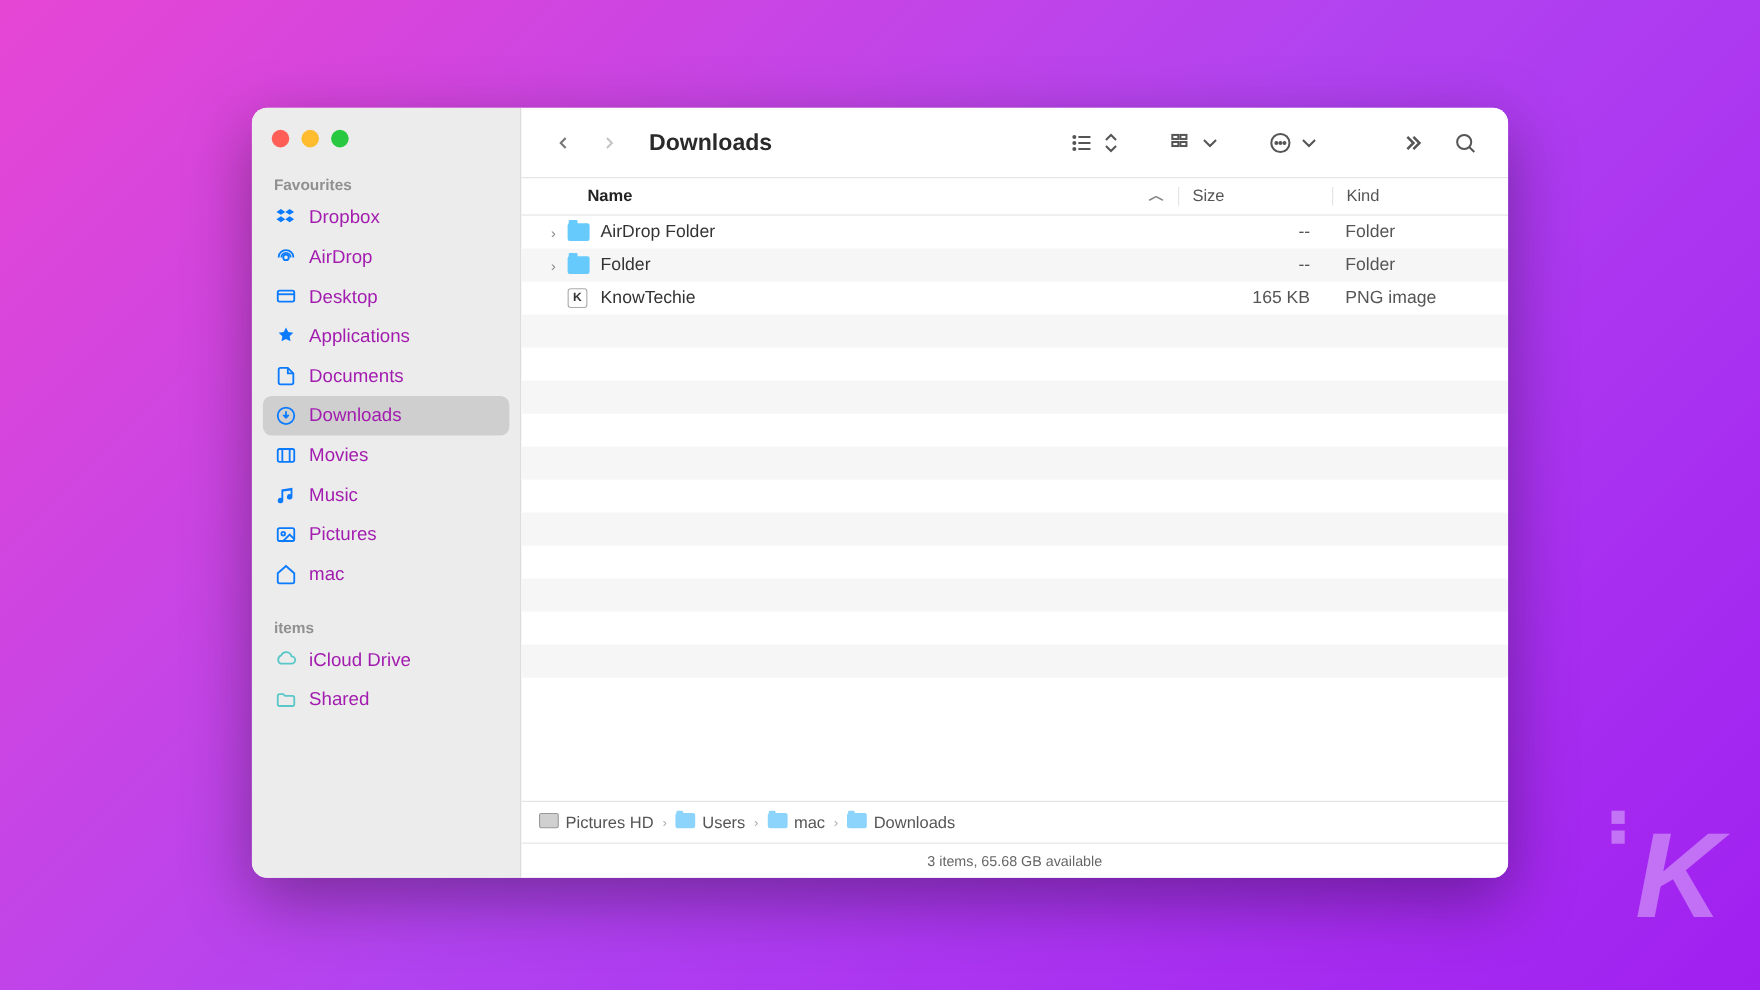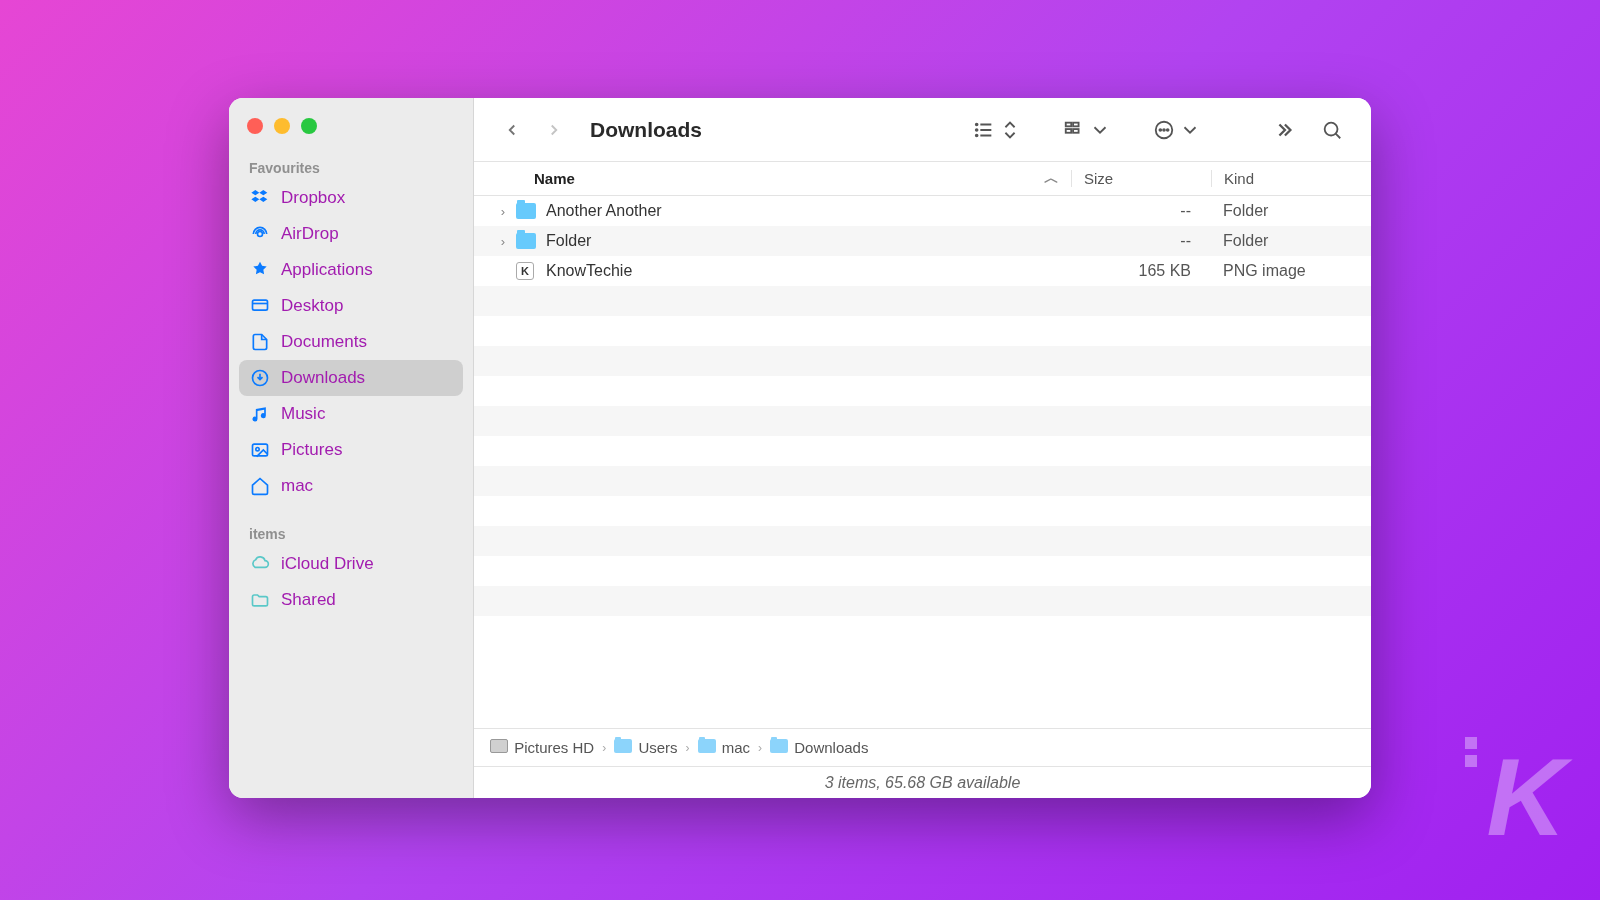--- a/index.html
+++ b/index.html
@@ -105,21 +105,21 @@
     padding: 0 16px; font-size: 15px; color: #555;
   }
   .pathbar .pico { width: 18px; height: 14px; background: #8cd4fb; border-radius: 2px; display: inline-block; position: relative; margin-right: 2px; }
   .pathbar .pico::before { content: ""; position: absolute; top: -2px; left: 1px; width: 6px; height: 3px; background: #8cd4fb; border-radius: 1px 1px 0 0; }
   .pathbar .hdd { width: 18px; height: 14px; background: #d0d0d0; border: 1px solid #999; border-radius: 2px; display: inline-block; margin-right: 2px; }
   .pathbar .sep { color: #aaa; font-size: 12px; }
   
   .status {
     height: 32px; border-top: 1px solid #e3e3e3;
     display: flex; align-items: center; justify-content: center;
-    font-size: 16px; color: #666; font-style: italic;
+    font-size: 13px; color: #666;
   }
   
   .watermark {
     position: absolute; right: 40px; bottom: 40px;
     font-size: 110px; font-weight: 900; font-style: italic;
     color: rgba(255,255,255,0.35); letter-spacing: -6px;
     font-family: Arial, sans-serif;
   }
   .watermark .dots { position: absolute; top: 4px; left: -22px; }
   .watermark .dots span { display: block; width: 12px; height: 12px; background: rgba(255,255,255,0.35); margin-bottom: 6px; }
@@ -151,52 +151,62 @@
           <svg viewBox="0 0 24 24" fill="none" stroke="currentColor" stroke-width="2">
             <circle cx="12" cy="12" r="3"></circle>
             <path d="M4 12a8 8 0 0 1 16 0"></path>
             <path d="M7 12a5 5 0 0 1 10 0"></path>
           </svg>
         </span>
       <span>AirDrop</span>
     </div>
     <div class="side-item">
       <span class="side-icon">
+          <svg viewBox="0 0 24 24" fill="none" stroke="currentColor" stroke-width="2">
+            <rect x="3" y="5" width="18" height="12" rx="2"></rect>
+            <line x1="3" y1="9" x2="21" y2="9"></line>
+          </svg>
+        </span>
+      <span>Desktop</span>
+    </div>
+    <div class="side-item">
+      <span class="side-icon">
           <svg viewBox="0 0 24 24" fill="currentColor">
             <path d="M12 2l2.5 5 5.5.8-4 3.9.9 5.5L12 14.6 7.1 17.2 8 11.7 4 7.8l5.5-.8L12 2z"></path>
           </svg>
         </span>
       <span>Applications</span>
     </div>
     <div class="side-item">
       <span class="side-icon">
           <svg viewBox="0 0 24 24" fill="none" stroke="currentColor" stroke-width="2">
-            <rect x="3" y="5" width="18" height="12" rx="2"></rect>
-            <line x1="3" y1="9" x2="21" y2="9"></line>
-          </svg>
-        </span>
-      <span>Desktop</span>
-    </div>
-    <div class="side-item">
-      <span class="side-icon">
-          <svg viewBox="0 0 24 24" fill="none" stroke="currentColor" stroke-width="2">
             <path d="M14 3H6a2 2 0 0 0-2 2v14a2 2 0 0 0 2 2h12a2 2 0 0 0 2-2V9l-6-6z"></path>
             <path d="M14 3v6h6"></path>
           </svg>
         </span>
       <span>Documents</span>
     </div>
     <div class="side-item active">
       <span class="side-icon">
           <svg viewBox="0 0 24 24" fill="none" stroke="currentColor" stroke-width="2">
             <circle cx="12" cy="12" r="9"></circle>
             <path d="M12 7v7m-3-3l3 3 3-3"></path>
           </svg>
         </span>
       <span>Downloads</span>
+    </div>
+    <div class="side-item">
+      <span class="side-icon">
+          <svg viewBox="0 0 24 24" fill="none" stroke="currentColor" stroke-width="2">
+            <rect x="3" y="5" width="18" height="14" rx="2"></rect>
+            <line x1="8" y1="5" x2="8" y2="19"></line>
+            <line x1="16" y1="5" x2="16" y2="19"></line>
+          </svg>
+        </span>
+      <span>Movies</span>
     </div>
     <div class="side-item">
       <span class="side-icon">
           <svg viewBox="0 0 24 24" fill="currentColor">
             <path d="M9 18a3 3 0 1 1-2-2.83V6l12-2v10a3 3 0 1 1-2-2.83V7l-8 1.3V18z"></path>
           </svg>
         </span>
       <span>Music</span>
     </div>
     <div class="side-item">
@@ -310,21 +320,21 @@
       <div class="col-kind">Kind</div>
     </div>
 
     <div class="rows">
       <div class="row">
         <span class="indent"></span>
         <span class="disclosure">›</span>
         <span class="ricon">
             <span class="folder-ico"></span>
           </span>
-        <span class="rname">Another Another</span>
+        <span class="rname">AirDrop Folder</span>
         <span class="rsize">--</span>
         <span class="rkind">Folder</span>
       </div>
       <div class="row">
         <span class="indent"></span>
         <span class="disclosure">›</span>
         <span class="ricon">
             <span class="folder-ico"></span>
           </span>
         <span class="rname">Folder</span>

